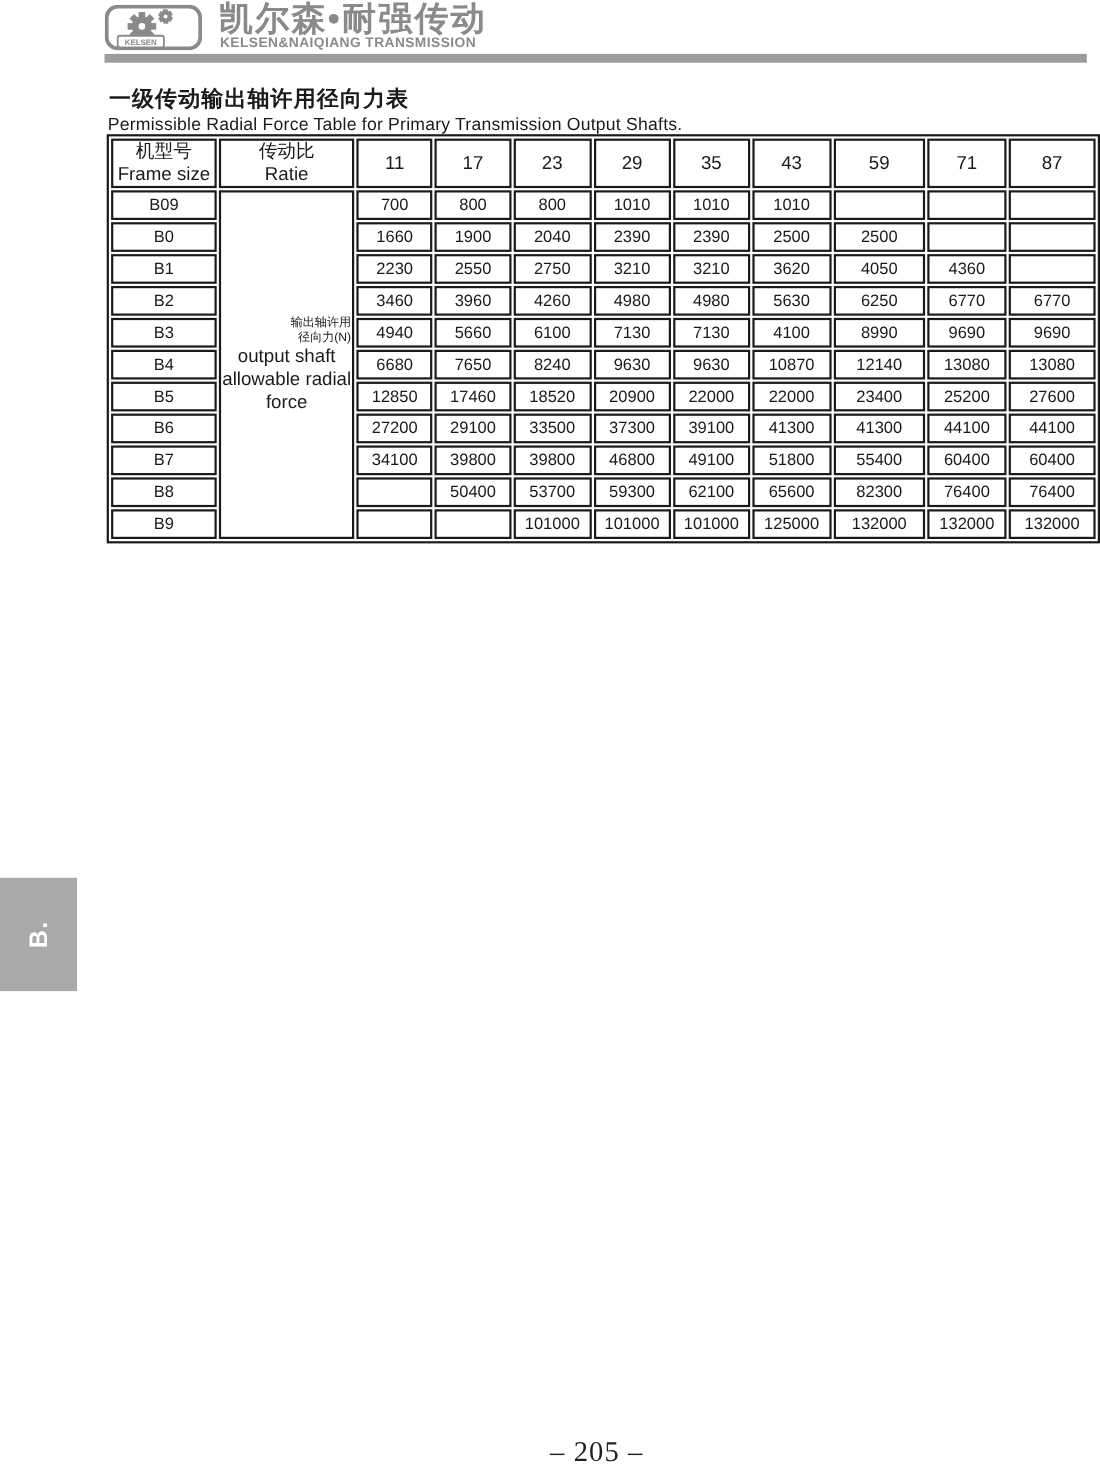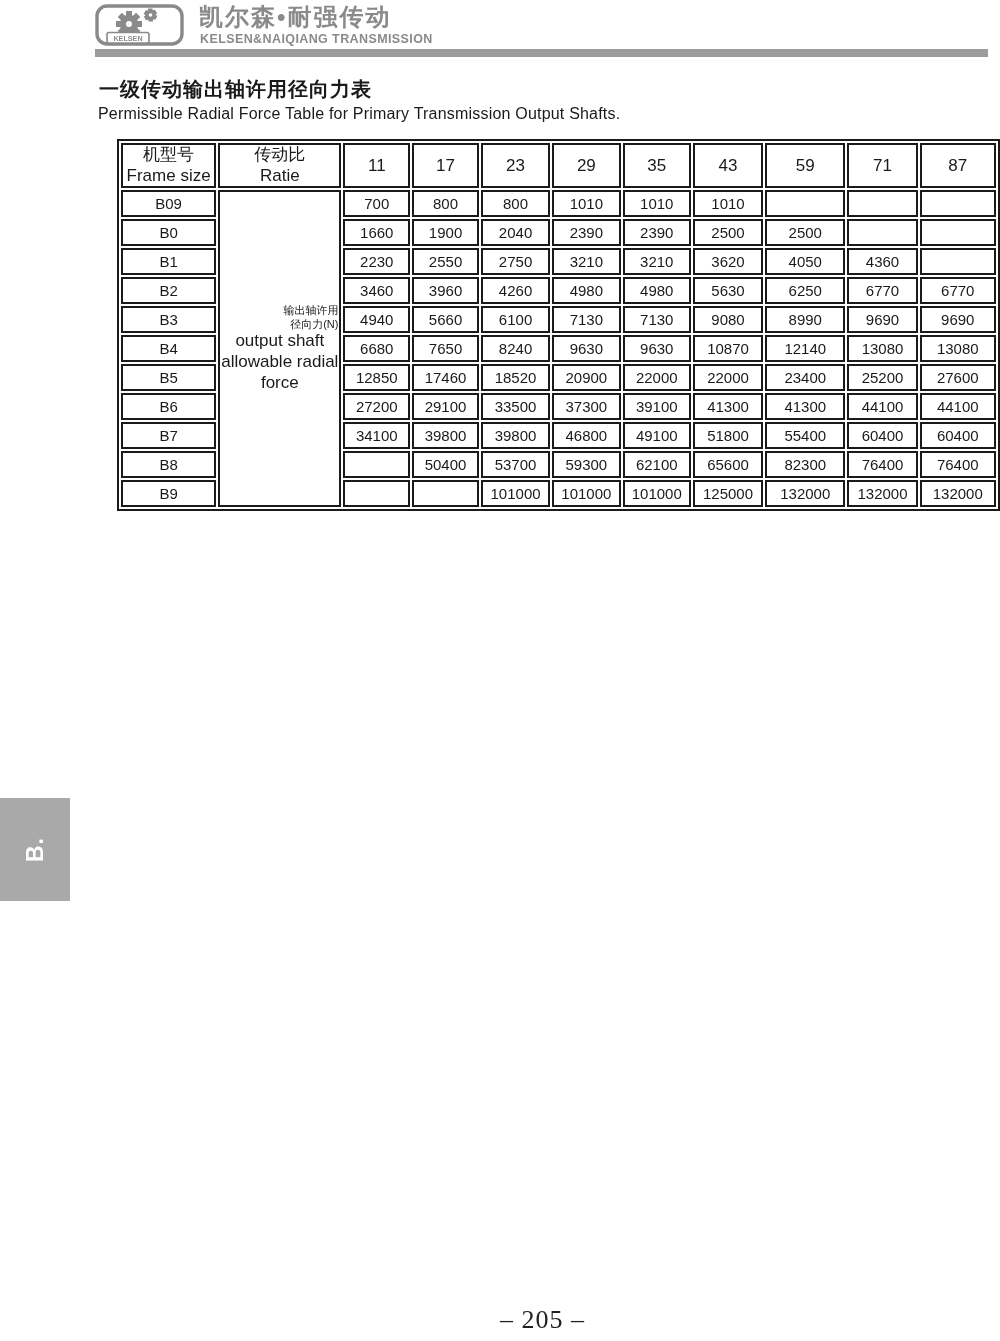--- a/index.html
+++ b/index.html
@@ -16,21 +16,21 @@
     width:1000px;height:1341px;
     background:var(--paper);
     font-family:"Liberation Sans", sans-serif;
     color:var(--ink);
     overflow:hidden;
   }
   
   .logo-box{position:absolute;left:95px;top:4px;width:89px;height:42px;}
   .brand-cn{
     position:absolute;left:199px;top:0px;
-    font-size:24px;font-weight:bold;color:var(--brand-gray);
+    font-size:31px;font-weight:bold;color:var(--brand-gray);
     letter-spacing:2px;white-space:nowrap;line-height:34px;
   }
   .brand-en{
     position:absolute;left:200px;top:32px;
     font-size:12.5px;font-weight:bold;color:var(--brand-gray);
     letter-spacing:0.4px;white-space:nowrap;
   }
   .header-bar{
     position:absolute;left:95px;top:49px;width:893px;height:8px;
     background:var(--bar-gray);
@@ -38,21 +38,21 @@
   
   .section-title-cn{
     position:absolute;left:99px;top:76px;
     font-size:20px;font-weight:bold;color:var(--ink);letter-spacing:1px;font-family:Liberation Serif, serif;
   }
   .section-title-en{
     position:absolute;left:98px;top:105px;
     font-size:16px;color:var(--ink);letter-spacing:0.2px;
   }
   
-  .table-wrap{position:absolute;left:97px;top:139px;margin-left:20px;}
+  .table-wrap{position:absolute;left:97px;top:122px;}
   table.force{
     table-layout:fixed;
     border-collapse:separate;
     border-spacing:2px;
     border:2px solid var(--ink);
     background:var(--paper);
   }
   table.force th, table.force td{
     border:2px solid var(--ink);
     text-align:center;vertical-align:middle;
@@ -224,21 +224,21 @@
           <td>6770</td>
           <td>6770</td>
         </tr>
         <tr>
           <td>B3</td>
           <td>4940</td>
           <td>5660</td>
           <td>6100</td>
           <td>7130</td>
           <td>7130</td>
-          <td>9080</td>
+          <td>4100</td>
           <td>8990</td>
           <td>9690</td>
           <td>9690</td>
         </tr>
         <tr>
           <td>B4</td>
           <td>6680</td>
           <td>7650</td>
           <td>8240</td>
           <td>9630</td>

